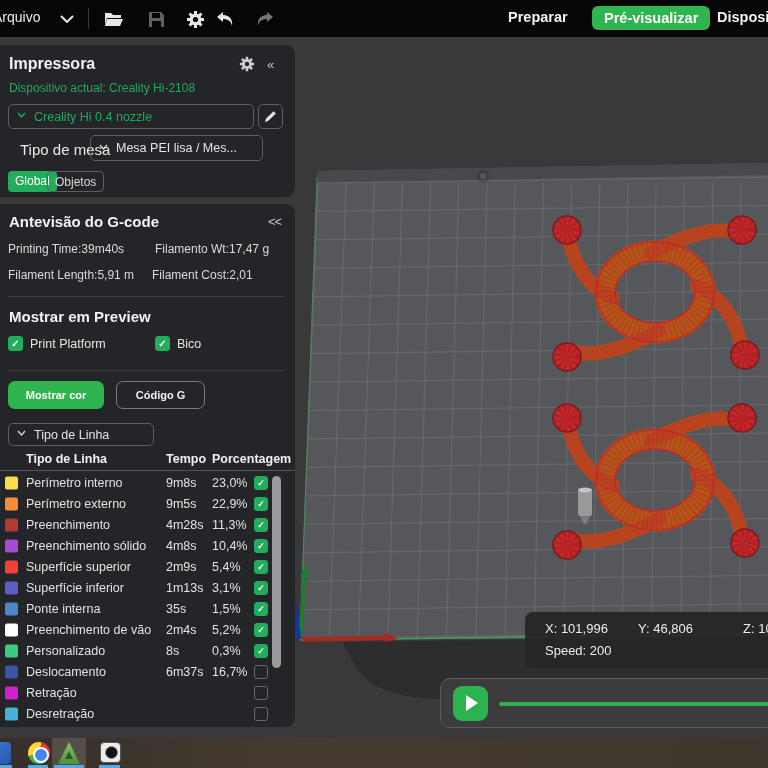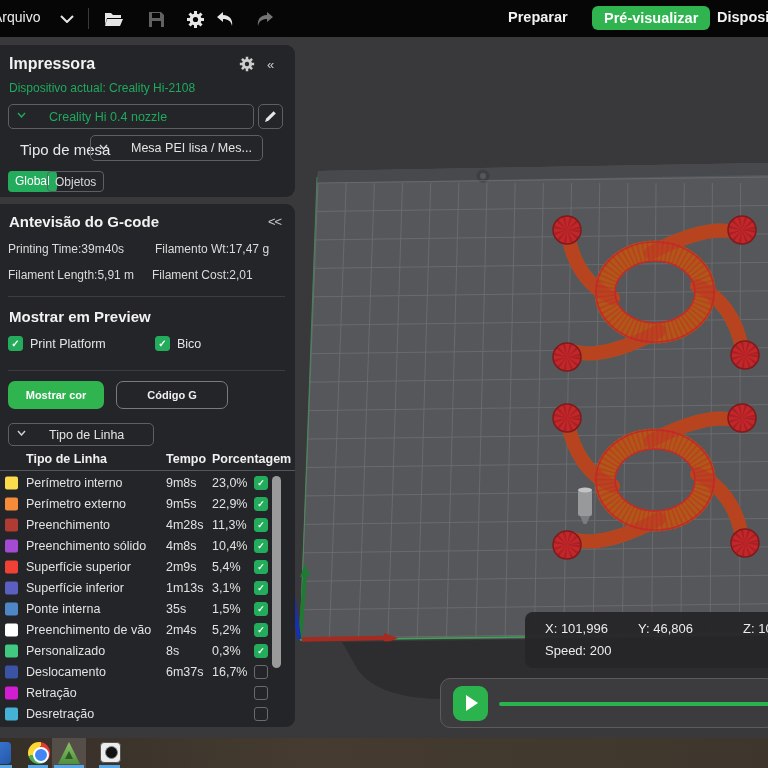--- a/index.html
+++ b/index.html
@@ -14,34 +14,34 @@
   #tb-divider { position:absolute; left:88px; top:8px; width:1px; height:21px; background:#3A3A3C; }
   .top-tab { position:absolute; top:9px; font-size:14.5px; font-weight:bold; color:#F2F2F2; white-space:nowrap; }
   #tab-preview { top:6px; background:#2FB44F; border-radius:6px; padding:4px 12px; color:#fff; }
 
   
   .panel { position:absolute; left:0; width:295px; background:#242528; border-radius:0 9px 9px 0; z-index:20; overflow:hidden; }
   #panel-printer { top:45px; height:152px; }
   #panel-gcode  { top:204px; height:523px; }
   .ptitle { position:absolute; font-weight:bold; color:#F2F2F2; }
   .greentx { color:#1EA95D; }
-  .dd { position:absolute; border:1px solid #5E5F62; border-radius:5px; display:flex; align-items:center; gap:23px; padding:0 8px; font-size:12.5px; color:#E4E4E4; background:transparent; }
+  .dd { position:absolute; border:1px solid #5E5F62; border-radius:5px; display:flex; align-items:center; gap:8px; padding:0 8px; font-size:12.5px; color:#E4E4E4; background:transparent; }
   .chev { width:9px; height:9px; flex:0 0 auto; display:inline-block; }
   .chev svg { display:block; }
   .collapse { position:absolute; color:#C9C9C9; font-size:13px; letter-spacing:-1px; }
   .divline { position:absolute; left:8px; width:277px; height:1px; background:#3C3D40; }
   .cbx { display:inline-flex; width:15px; height:15px; border-radius:3px; align-items:center; justify-content:center;
          font-size:10px; color:#fff; border:1.5px solid #6A6A6A; background:transparent; }
   .cbx.on { background:#22AC5C; border-color:#22AC5C; font-weight:bold; }
   .cbrow { position:absolute; display:flex; align-items:center; gap:7px; font-size:12.5px; color:#E4E4E4; }
 
   .btn { position:absolute; height:28px; border-radius:7px; display:flex; align-items:center; justify-content:center;
          font-size:11px; font-weight:bold; }
   #btn-showcolor { left:8px; top:177px; width:96px; background:#2FB44F; color:#fff; }
-  #btn-gcode { left:116px; top:177px; width:112px; background:transparent; border:1px solid #7A7A7C; color:#F0F0F0; }
+  #btn-gcode { left:116px; top:177px; width:89px; background:transparent; border:1px solid #7A7A7C; color:#F0F0F0; }
 
   .stat { position:absolute; font-size:12px; color:#DBDBDB; white-space:nowrap; }
 
   
   .th { position:absolute; top:248px; font-size:12.5px; font-weight:bold; color:#F0F0F0; white-space:nowrap; }
   #hdr-line { position:absolute; left:0; top:266px; width:295px; height:1px; background:#55565A; }
   #lt-rows { position:absolute; left:0; top:268px; width:295px; }
   .lt-row { position:relative; height:21px; }
   .lt-row span { position:absolute; top:50%; transform:translateY(-50%); font-size:12.5px; color:#E2E2E2; white-space:nowrap; }
   .swatch { left:5px; width:13px; height:13px; border-radius:2px; }

